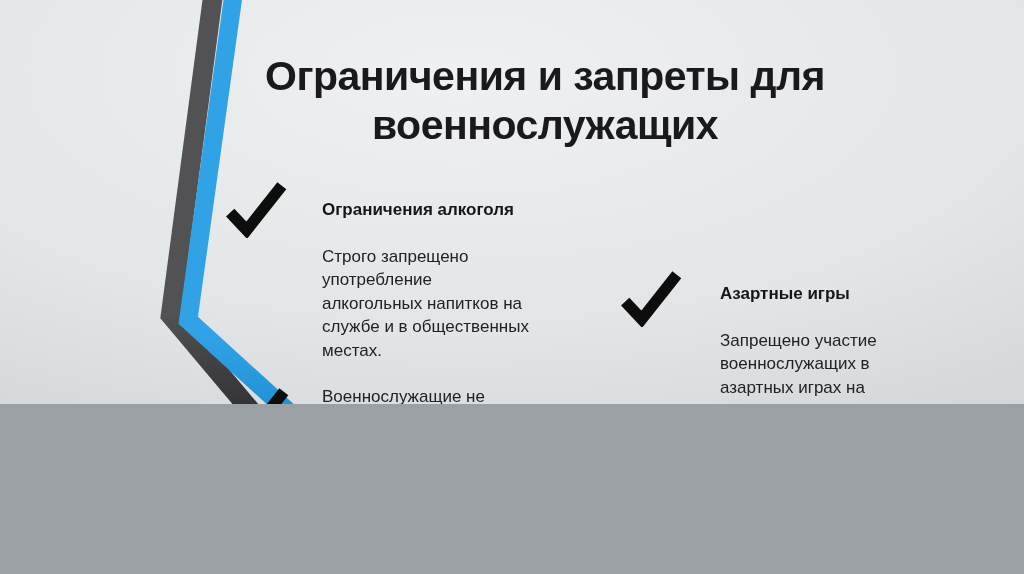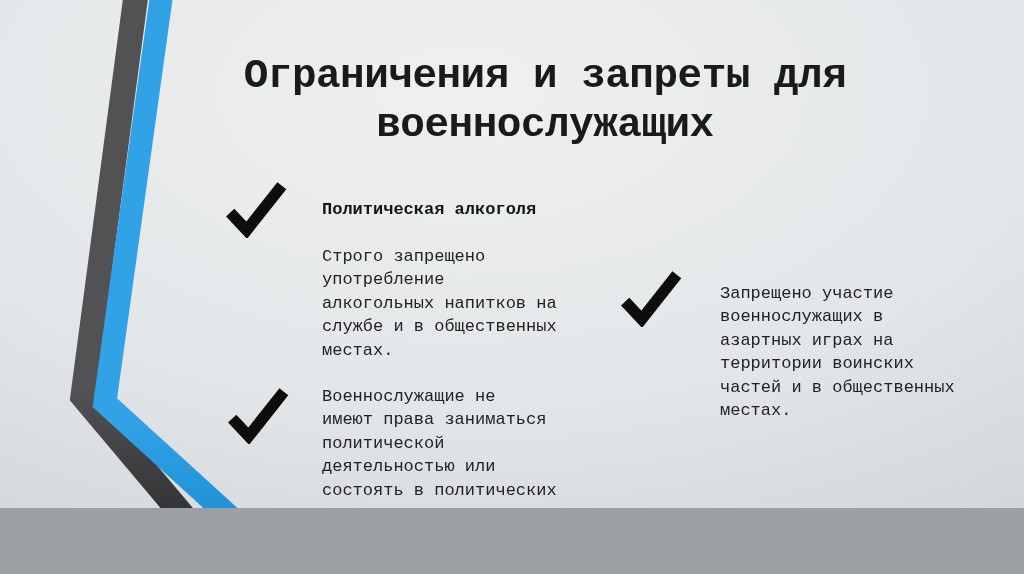--- a/index.html
+++ b/index.html
@@ -1,21 +1,21 @@
 <!DOCTYPE html>
 <html><head>
 <meta charset="utf-8">
 <style>
   html,body{margin:0;padding:0;background:#9aa0a4;}
   .slide{
     position:relative;
-    width:1024px;height:508px;
+    width:1024px;height:404px;
     overflow:hidden;
     background:radial-gradient(120% 130% at 45% 18%, #eef0f1 0%, #e3e6e8 48%, #c7cbce 100%);
-    font-family:Liberation Mono, monospace;
+    font-family:Liberation Sans, sans-serif;
     color:#1c1c1e;
   }
   .decor{position:absolute;left:0;top:0;width:100%;height:100%;display:block;}
   .title{
     position:absolute;left:220px;top:52px;width:650px;
     text-align:center;
     font-size:41px;line-height:49px;font-weight:700;
     letter-spacing:-0.5px;color:#1a1a1c;
     white-space:pre-line;
   }
@@ -46,21 +46,21 @@
     <polyline points="118,-20 52,455 211,600" fill="none" stroke="url(#gBlue)" stroke-width="26" stroke-linejoin="miter" stroke-miterlimit="10"></polyline>
   </svg>
 
   <div class="title">Ограничения и запреты для
 военнослужащих</div>
 
   <svg class="check" style="left:225px;top:180px;" width="62" height="58" viewBox="0 0 60 55" aria-hidden="true">
     <polyline points="5,31 21,48 55,5" fill="none" stroke-width="11" stroke-linecap="butt" stroke-linejoin="miter" stroke="#0d0d0d"></polyline>
   </svg>
   <div class="txt" style="left:322px;top:174px;">
-    <div class="hd">Политическая алкоголя</div>
+    <div class="hd">Ограничения алкоголя</div>
     <div class="bd">Строго запрещено
 употребление
 алкогольных напитков на
 службе и в общественных
 местах.</div>
   </div>
 
   <svg class="check" style="left:227px;top:386px;" width="62" height="58" viewBox="0 0 60 55" aria-hidden="true">
     <polyline points="5,31 21,48 55,5" fill="none" stroke-width="11" stroke-linecap="butt" stroke-linejoin="miter" stroke="#0d0d0d"></polyline>
   </svg>
@@ -70,20 +70,21 @@
 политической
 деятельностью или
 состоять в политических
 партиях.</div>
   </div>
 
   <svg class="check" style="left:620px;top:269px;" width="62" height="58" viewBox="0 0 60 55" aria-hidden="true">
     <polyline points="5,31 21,48 55,5" fill="none" stroke-width="11" stroke-linecap="butt" stroke-linejoin="miter" stroke="#0d0d0d"></polyline>
   </svg>
   <div class="txt" style="left:720px;top:258px;">
+    <div class="hd">Азартные игры</div>
     <div class="bd">Запрещено участие
 военнослужащих в
 азартных играх на
 территории воинских
 частей и в общественных
 местах.</div>
   </div>
 
 </div>
 

